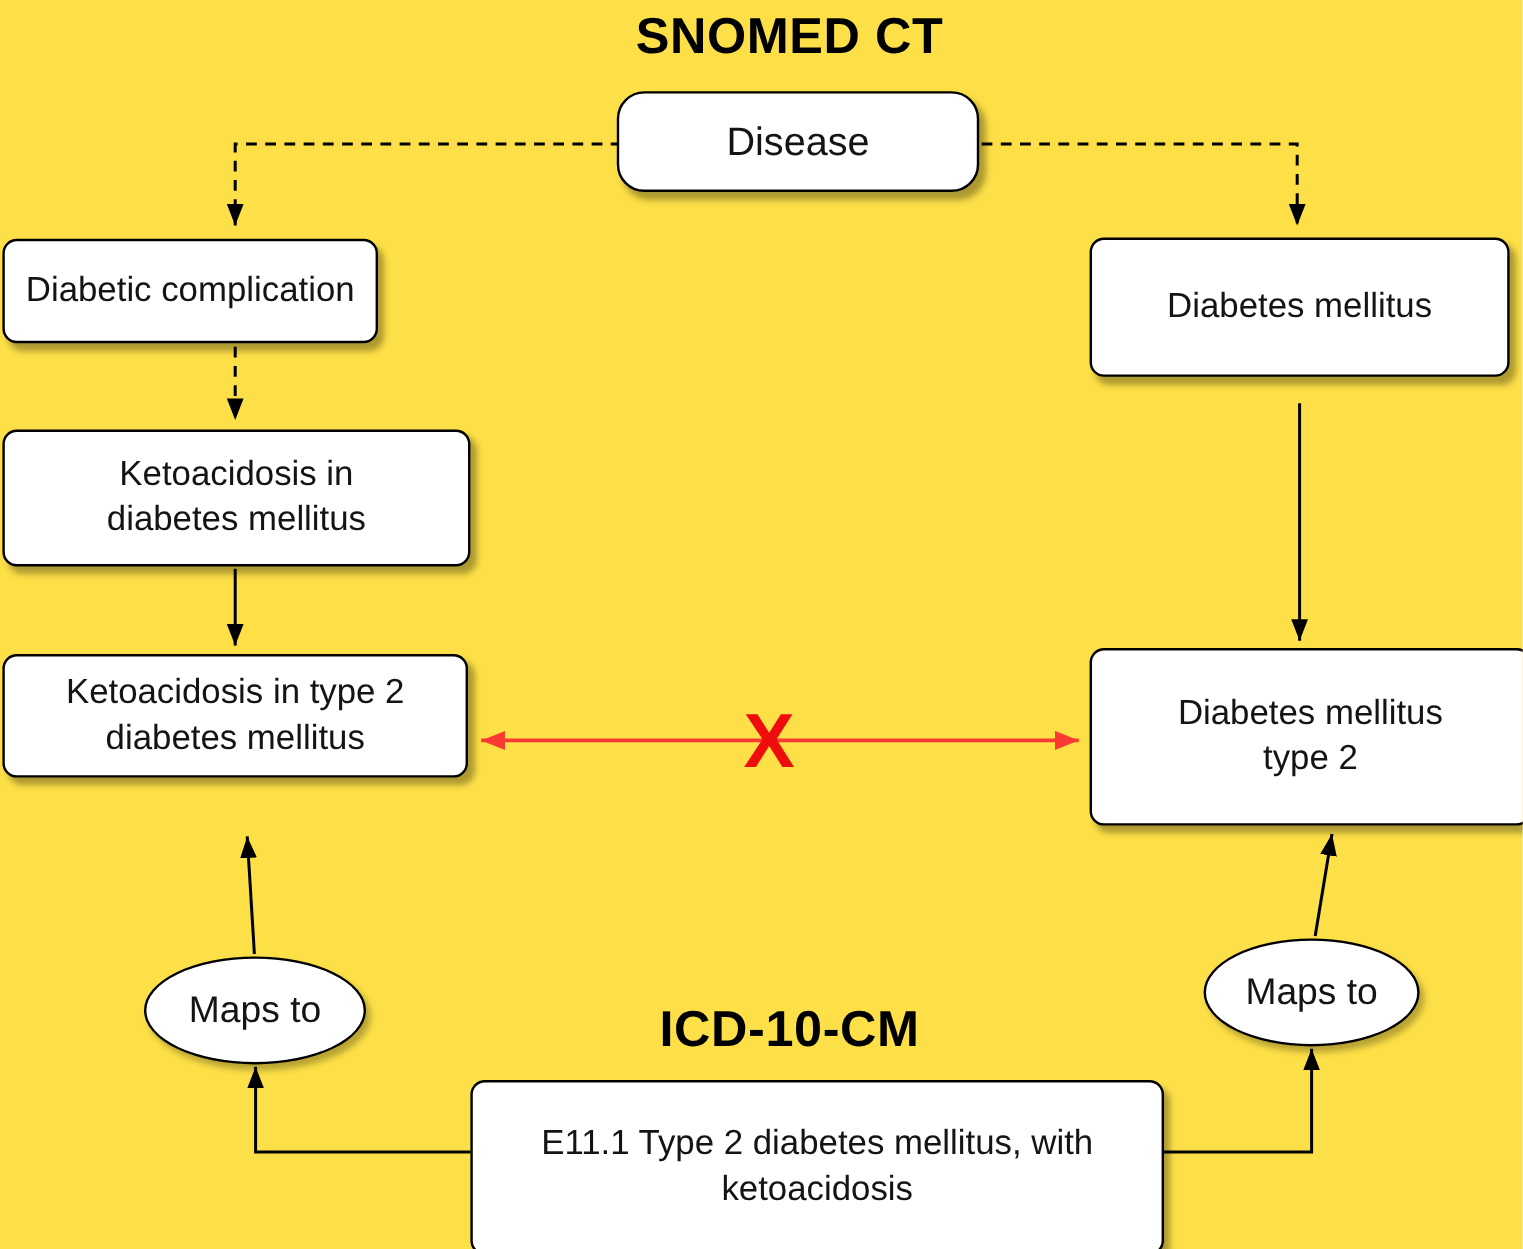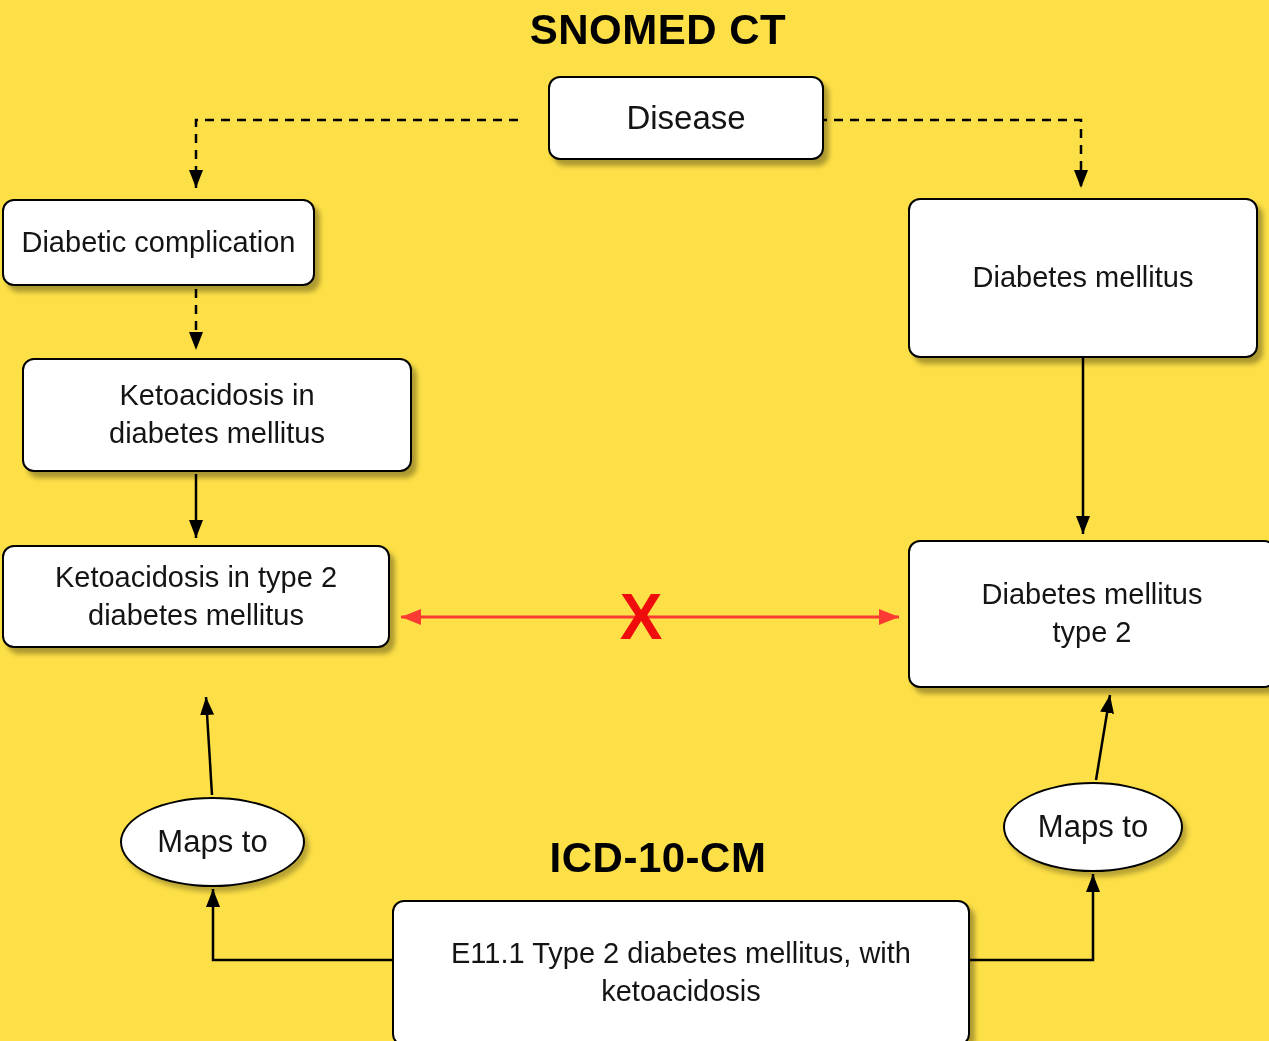--- a/index.html
+++ b/index.html
@@ -72,37 +72,37 @@
     <path d="M212,795 L206,697" class="stroke-solid" marker-end="url(#arrow-black)"></path>
 
     <path d="M970,960 H1093 V874" class="stroke-solid" marker-end="url(#arrow-black)"></path>
 
     <path d="M1096,780 L1110,695" class="stroke-solid" marker-end="url(#arrow-black)"></path>
   </svg>
 
   <div class="title" style="left:398px; top:6px; width:520px;">SNOMED CT</div>
   <div class="title" style="left:398px; top:834px; width:520px;">ICD-10-CM</div>
 
-  <div class="node node-disease" style="left:548px; top:76px; width:276px; height:84px;">
+  <div class="node node-disease" style="left:514px; top:76px; width:302px; height:84px;border-radius:23px;">
     <span class="lbl">Disease</span>
   </div>
 
   <div class="node" style="left:2px; top:199px; width:313px; height:87px;">
     <span class="lbl">Diabetic complication</span>
   </div>
 
-  <div class="node w-keto1" style="left:2px; top:358px; width:390px; height:114px;margin-left:20px;">
+  <div class="node w-keto1" style="left:2px; top:358px; width:390px; height:114px;">
     <span class="lbl">Ketoacidosis in diabetes mellitus</span>
   </div>
 
   <div class="node w-keto2" style="left:2px; top:545px; width:388px; height:103px;">
     <span class="lbl">Ketoacidosis in type 2 diabetes mellitus</span>
   </div>
 
-  <div class="node" style="left:908px; top:198px; width:350px; height:160px;">
+  <div class="node" style="left:908px; top:198px; width:350px; height:116px;">
     <span class="lbl">Diabetes mellitus</span>
   </div>
 
   <div class="node w-dm2" style="left:908px; top:540px; width:368px; height:148px;">
     <span class="lbl">Diabetes mellitus type 2</span>
   </div>
 
   <div class="node w-icd" style="left:392px; top:900px; width:578px; height:146px;">
     <span class="lbl">E11.1 Type 2 diabetes mellitus, with ketoacidosis</span>
   </div>

